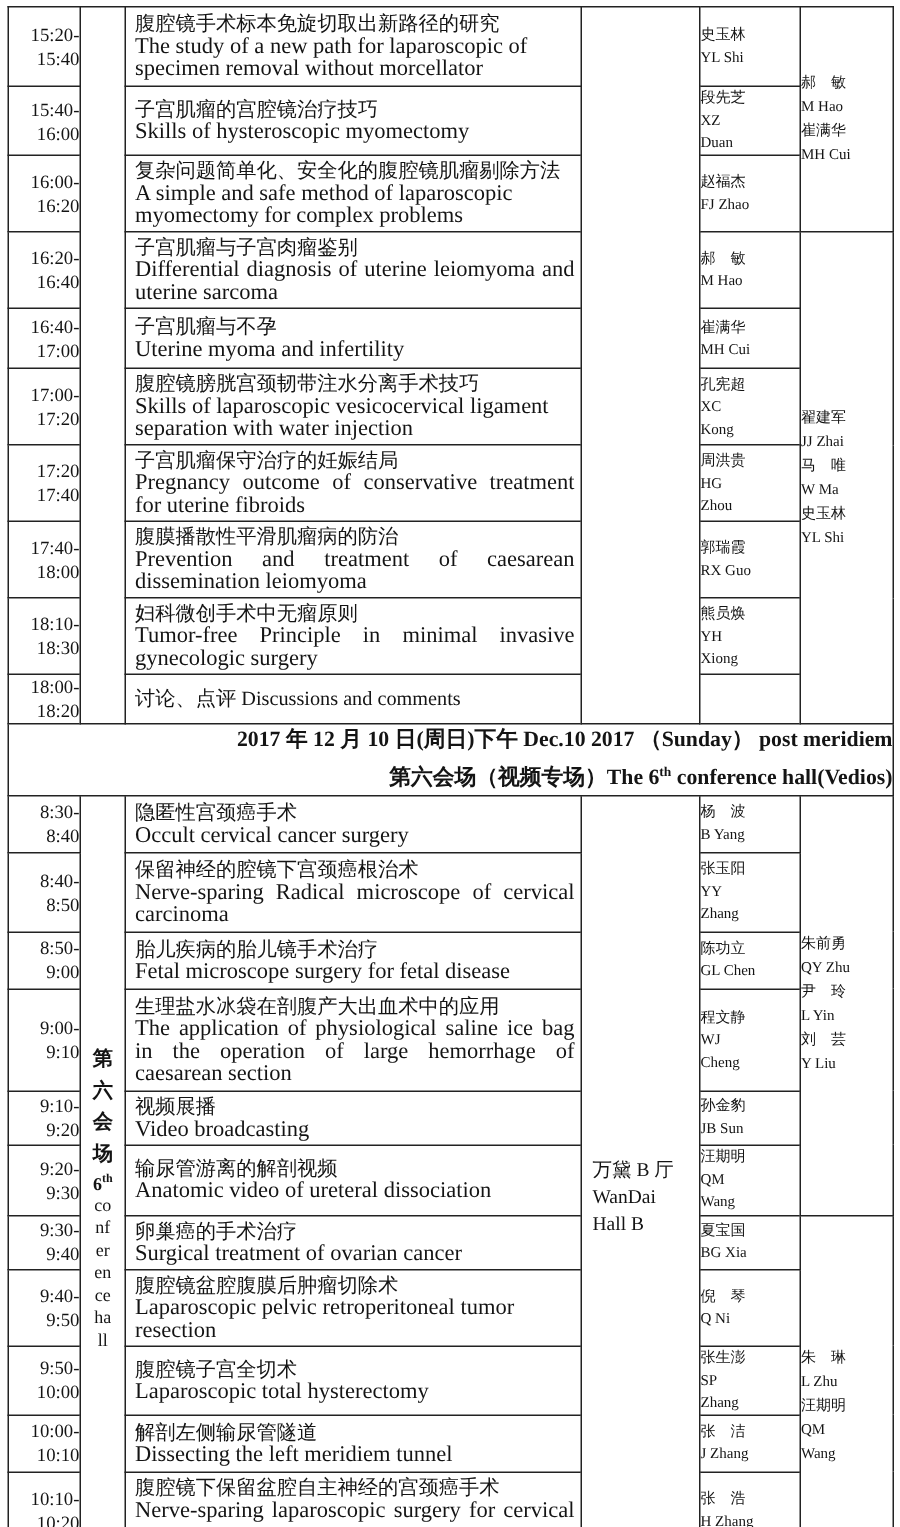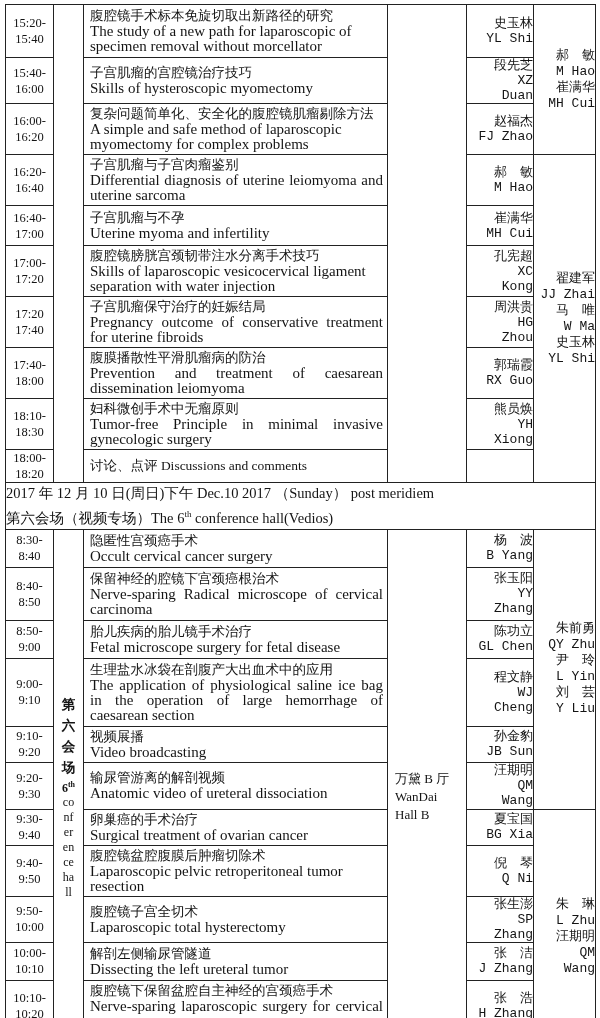--- a/index.html
+++ b/index.html
@@ -1,33 +1,33 @@
 <!DOCTYPE html>
 <html><head>
 <meta charset="utf-8">
 <style>
   html,body{margin:0;padding:0;background:#ffffff;}
   body{width:600px;height:1018px;overflow:hidden;
        font-family:"Liberation Serif","DejaVu Serif",serif;color:#141414;}
   table{border-collapse:collapse;table-layout:fixed;width:590px;margin:4px 0 0 5px;}
   td{border:1.5px solid #222;padding:0;overflow:hidden;vertical-align:middle;}
-  td.time{font-size:12.5px;text-align:center;white-space:pre-line;line-height:16px;}
+  td.time{font-size:12.5px;text-align:right;white-space:pre-line;line-height:16px;}
   td.session{text-align:center;padding:0;}
   .sess-zh{font-weight:bold;font-size:13.5px;line-height:21px;white-space:pre-line;}
   .sess-num{font-size:12px;line-height:14px;font-weight:bold;}
   .sess-num sup{font-size:8px;}
   .sess-en{font-size:12px;line-height:15px;white-space:pre-line;text-align:center;}
   td.title{padding:2px 4px 2px 6px;}
   td.title .zh{font-size:13.5px;line-height:16px;}
   td.title .en{font-size:15px;line-height:15px;}
   td.title .en.jus{text-align:justify;}
   td.hall{font-size:13px;white-space:pre-line;line-height:18px;padding-left:7px;}
-  td.speaker,td.chair{font-size:13px;text-align:right;white-space:pre-line;line-height:15px;font-family:Liberation Mono, monospace;}
+  td.speaker,td.chair{font-size:10px;text-align:left;white-space:pre-line;line-height:15px;}
   td.chair{line-height:16px;}
-  td.hdr{text-align:left;font-weight:normal;font-size:14.5px;line-height:21px;}
+  td.hdr{text-align:right;font-weight:bold;font-size:14.5px;line-height:21px;}
   td.hdr sup{font-size:9px;}
 </style>
 </head>
 <body>
 
 <table>
   <colgroup>
     <col style="width:48px">
       <col style="width:30px">
       <col style="width:304px">
@@ -281,21 +281,21 @@
         </td>
         <td class="speaker">张生澎
 SP
 Zhang</td>
       </tr>
       <tr style="height: 38px; margin-left: 23px;">
         <td class="time">10:00-
 10:10</td>
         <td class="title">
           <div class="zh">解剖左侧输尿管隧道</div>
-          <div class="en">Dissecting the left ureteral tumor</div>
+          <div class="en">Dissecting the left meridiem tunnel</div>
         </td>
         <td class="speaker">张　洁
 J Zhang</td>
       </tr>
       <tr style="height: 47px;">
         <td class="time">10:10-
 10:20</td>
         <td class="title">
           <div class="zh">腹腔镜下保留盆腔自主神经的宫颈癌手术</div>
           <div class="en jus">Nerve-sparing laparoscopic surgery for cervical cancer</div>

